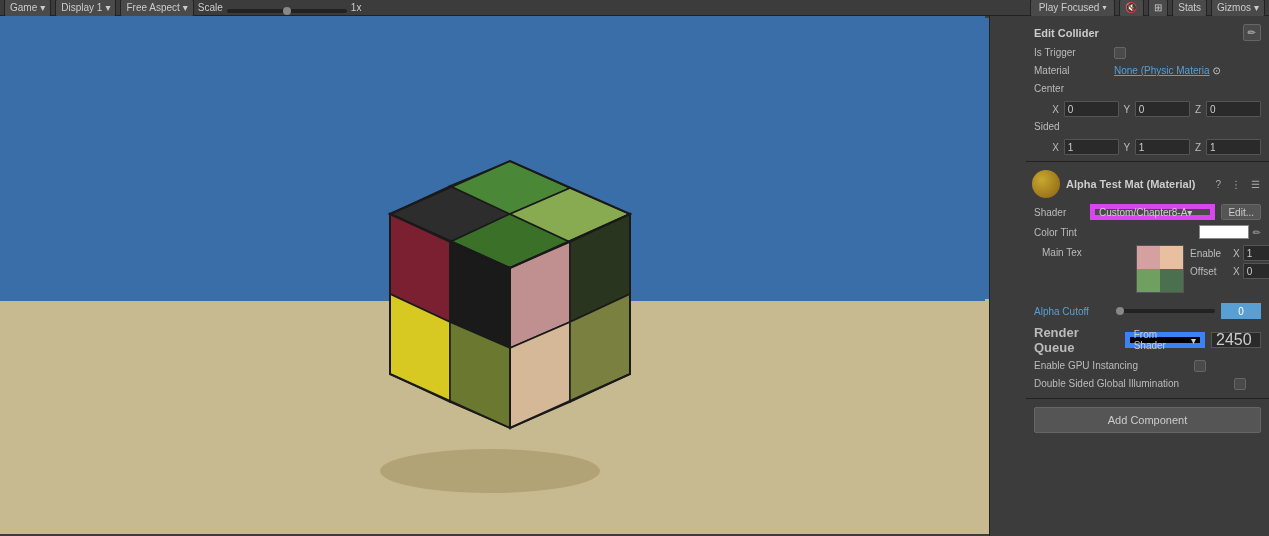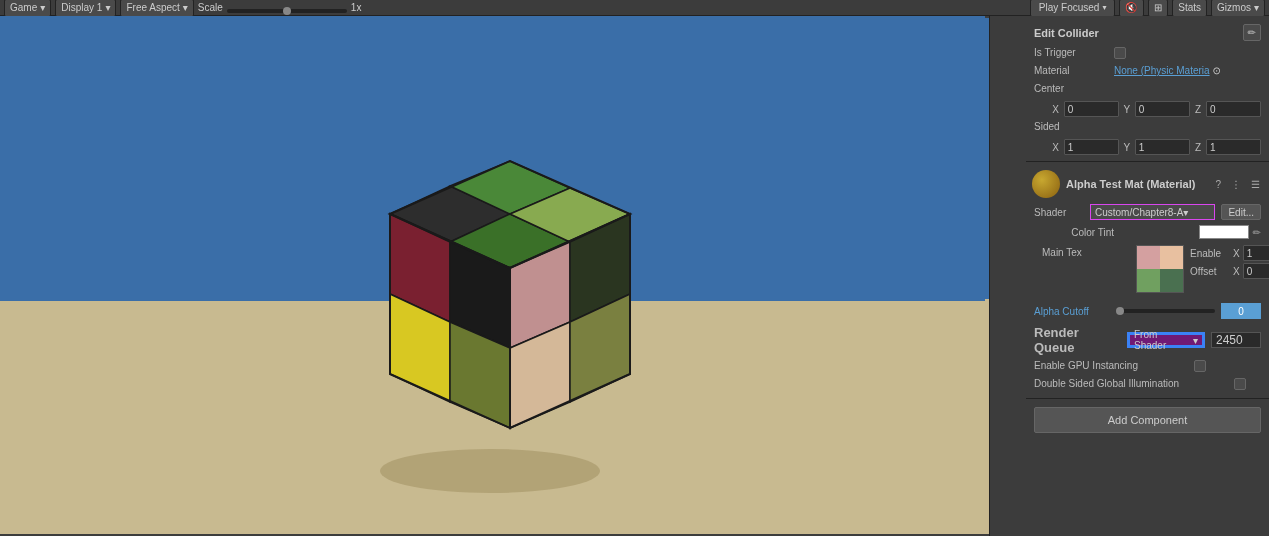--- a/index.html
+++ b/index.html
@@ -204,21 +204,20 @@
       padding: 1px 6px;
       cursor: pointer;
       border-radius: 2px;
       height: 16px;
     }
     .color-tint-row {
       display: flex;
       align-items: center;
       padding: 3px 8px;
       gap: 4px;
-      text-align: right;
     }
     .color-swatch {
       width: 50px;
       height: 14px;
       background: #ffffff;
       border: 1px solid #888;
       cursor: pointer;
     }
     .color-picker-icon {
       color: #aaa;
@@ -291,21 +290,21 @@
       display: flex;
       align-items: center;
       padding: 3px 8px;
       gap: 6px;
     }
     .rq-label { color: #bbb; font-size: 13px; min-width: 80px; font-weight: bold; }
     .rq-value {
       background: #2a2a2a;
       border: 1px solid #555;
       color: #ccc;
-      font-size: 12px;
+      font-size: 16px;
       padding: 1px 4px;
       height: 16px;
       width: 50px;
     }
     .add-component-btn {
       margin: 8px;
       background: #555;
       border: 1px solid #666;
       color: #ccc;
       font-size: 11px;
@@ -558,21 +557,21 @@
         <span class="material-name">Alpha Test Mat (Material)</span>
         <div class="material-actions">
           <span class="mat-btn">?</span>
           <span class="mat-btn">⋮</span>
           <span class="mat-btn">☰</span>
         </div>
       </div>
 
       <div class="shader-row">
         <span class="shader-label">Shader</span>
-        <div style="flex:1;background:#4a4a4a;border:1px solid #d946ef;color:#ccc;font-size:10px;padding:1px 4px;height:16px;display:flex;align-items:center;">
+        <div style="flex:1;background:#4a4a4a;border:5px solid #d946ef;color:#ccc;font-size:10px;padding:1px 4px;height:16px;display:flex;align-items:center;">
           <span>Custom/Chapter8-A▾</span>
         </div>
         <button class="shader-edit-btn">Edit...</button>
       </div>
 
       <div class="color-tint-row">
         <span class="inspector-label">Color Tint</span>
         <div style="flex:1"></div>
         <div class="color-swatch"></div>
         <span class="color-picker-icon">✏</span>
@@ -614,21 +613,21 @@
       <div class="alpha-cutoff-row">
         <span class="alpha-label">Alpha Cutoff</span>
         <div class="alpha-slider-track">
           <div class="alpha-slider-thumb"></div>
         </div>
         <input class="alpha-value-field" value="0" readonly="" style="">
       </div>
 
       <div class="render-queue-row">
         <span class="rq-label">Render Queue</span>
-        <div style="background:#701a75;border:3px solid #3b82f6;color:#ccc;font-size:10px;padding:1px 4px;height:16px;display:flex;align-items:center;gap:2px;">
+        <div style="background:#000000;border:5px solid #3b82f6;color:#ccc;font-size:10px;padding:1px 4px;height:16px;display:flex;align-items:center;gap:2px;">
           <span>From Shader</span>
           <span>▾</span>
         </div>
         <input class="rq-value" value="2450" readonly="" style="">
       </div>
 
       <div class="inspector-row">
         <span class="inspector-label" style="min-width:160px">Enable GPU Instancing</span>
         <div class="inspector-checkbox"></div>
       </div>

